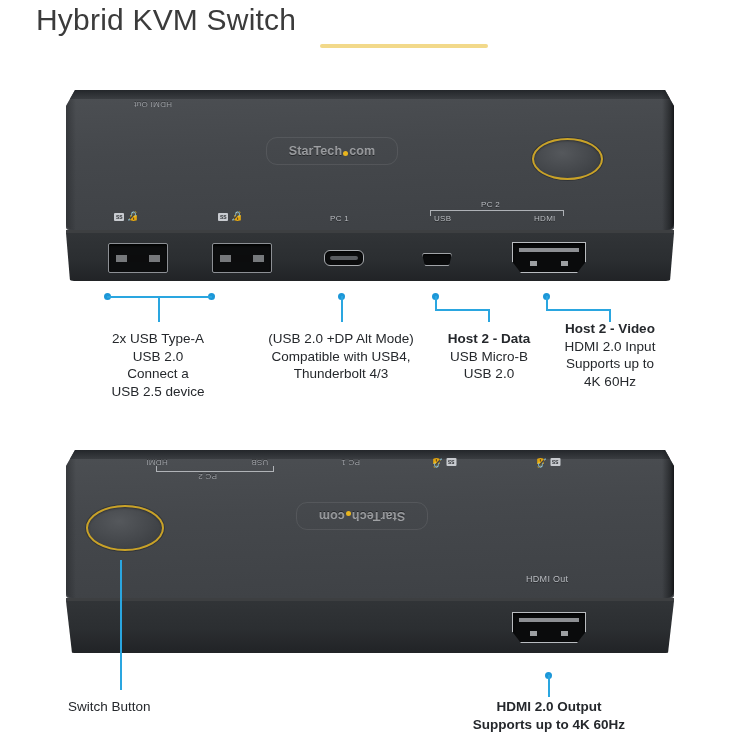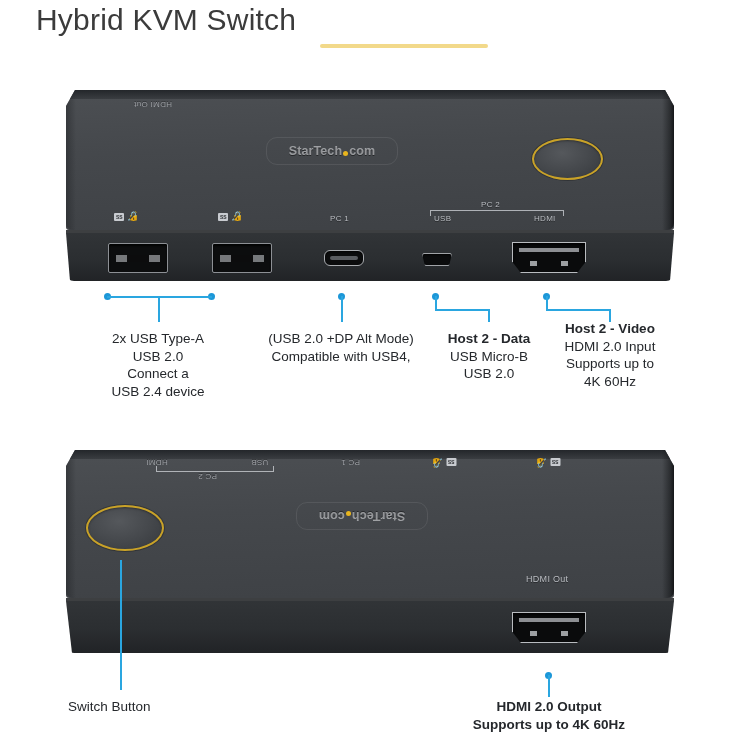--- a/index.html
+++ b/index.html
@@ -382,26 +382,27 @@
   <div class="cal-dot" style="left:543px; top:293px;"></div>
   <div class="cal-line-v" style="left:546px; top:296px; height:14px;"></div>
   <div class="cal-line-h" style="left:546px; top:309px; width:65px;"></div>
   <div class="cal-line-v" style="left:609px; top:309px; height:13px;"></div>
 </div>
 
 <div class="caption" style="left:72px; top:330px; width:172px;">
   <span class="ln">2x USB Type-A</span>
   <span class="ln">USB 2.0</span>
   <span class="ln">Connect a</span>
-  <span class="ln">USB 2.4 device</span>
+  <span class="ln">USB 2.5 device</span>
 </div>
 
 <div class="caption" style="left:253px; top:330px; width:176px;">
   <span class="ln">(USB 2.0 +DP Alt Mode)</span>
   <span class="ln">Compatible with USB4,</span>
+  <span class="ln">Thunderbolt 4/3</span>
 </div>
 
 <div class="caption" style="left:434px; top:330px; width:110px;">
   <span class="hd">Host 2 - Data</span>
   <span class="ln">USB Micro-B</span>
   <span class="ln">USB 2.0</span>
 </div>
 
 <div class="caption" style="left:551px; top:320px; width:118px;">
   <span class="hd">Host 2 - Video</span>

